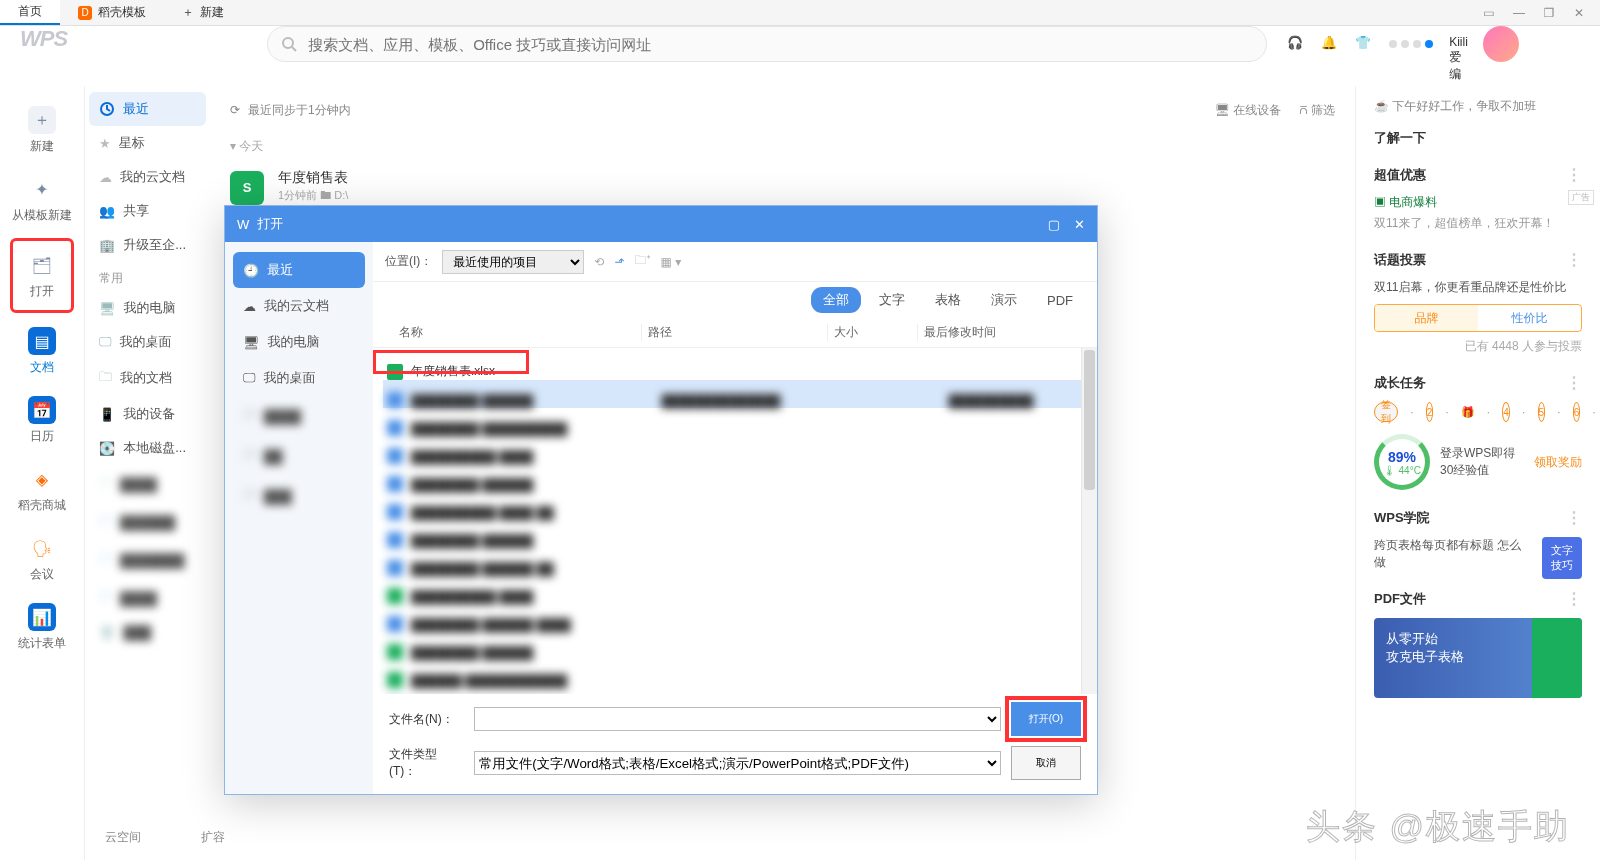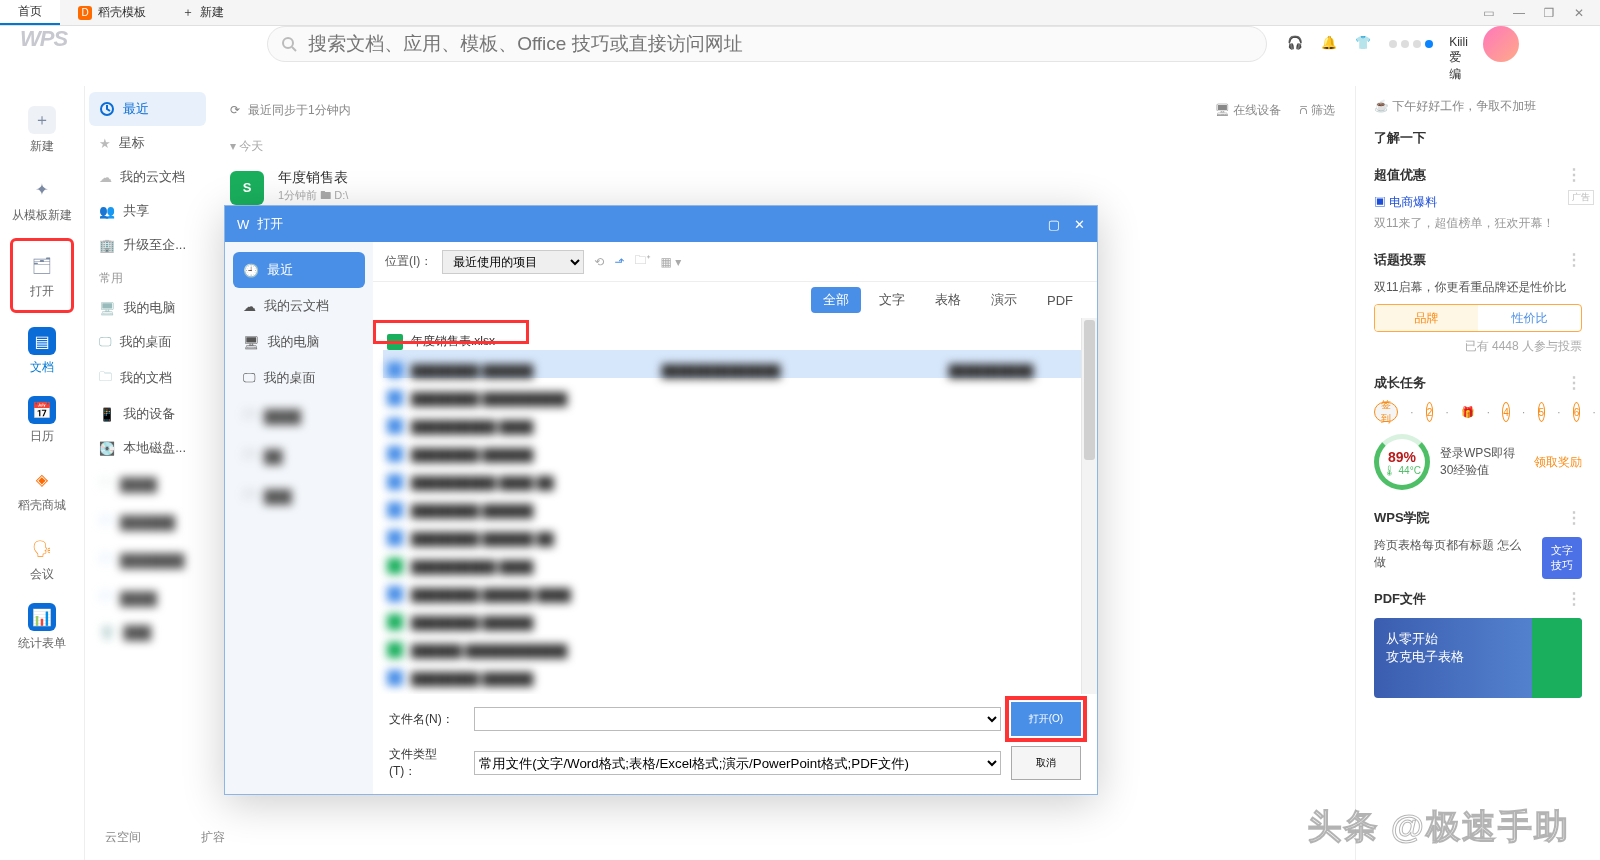--- a/index.html
+++ b/index.html
@@ -11,21 +11,21 @@
 .tab.active { background: #fff; border-bottom: 2px solid #0078d4; }
 .tab .orange { width: 14px; height: 14px; background: #ff6a00; border-radius: 3px; color:#fff; font-size:10px; display:flex; align-items:center; justify-content:center; }
 .tab-bar .spacer { flex: 1; }
 .win-controls { display: flex; gap: 8px; padding-right: 10px; }
 .win-controls div { width: 22px; height: 16px; display:flex; align-items:center; justify-content:center; color:#888; font-size:12px; }
 
 
 .header { height: 60px; display: flex; align-items: flex-start; padding: 0 20px; gap: 20px; }
 .logo { font-size: 22px; font-weight: 700; color: #c8c8d0; font-style: italic; letter-spacing: -1px; }
 .search-bar { flex: 1; max-width: 1000px; margin-left: 180px; }
-.search-input { width: 100%; height: 36px; border: 1px solid #e5e5e5; border-radius: 18px; padding: 0 40px; background: #fafafa; color: #aaa; font-size: 19px; }
+.search-input { width: 100%; height: 36px; border: 1px solid #e5e5e5; border-radius: 18px; padding: 0 40px; background: #fafafa; color: #aaa; font-size: 15px; }
 .search-wrap { position: relative; }
 .search-wrap .search-ico { position:absolute; left:14px; top:10px; color:#bbb; }
 .header-icons { display: flex; gap: 16px; align-items: center; color:#aaa; }
 .header-icons svg, .header-icons span { width:18px; height:18px; }
 .username { font-size: 12px; color:#333; }
 .avatar { width: 36px; height: 36px; border-radius: 50%; background: linear-gradient(135deg,#f7b,#fa8); }
 .dots { display:flex; gap:4px; }
 .dots span { width:8px;height:8px;border-radius:50%;background:#ddd; }
 .dots span:last-child { background:#0a84ff; }
 
@@ -63,39 +63,39 @@
 .card { margin-bottom:18px; }
 .card h4 { font-size:13px; font-weight:600; color:#333; margin-bottom:10px; display:flex; justify-content:space-between; align-items:center; }
 .card h4 .more { color:#ccc; font-size:16px; }
 .segbtn { display:flex; border:1px solid #ffa940; border-radius:4px; overflow:hidden; height:28px; }
 .segbtn div { flex:1; display:flex; align-items:center; justify-content:center; font-size:12px; }
 .segbtn .on { background:#fff7e6; color:#fa8c16; }
 .chain { display:flex; align-items:center; gap:12px; font-size:11px; color:#999; }
 .chain .pill { width:20px;height:20px;border:1px solid #fa8c16;border-radius:50%;display:flex;align-items:center;justify-content:center; color:#fa8c16; font-size:10px; }
 .chain .pill.btn { width:auto; padding:2px 6px; border-radius:10px; }
 .progress-ring { width:56px; height:56px; border-radius:50%; border:5px solid #4fbf67; border-top-color:#d9f2df; display:flex; align-items:center; justify-content:center; flex-direction:column; color:#666; font-size:10px; }
-.progress-ring b { font-size:14px; color:#b91c1c; }
+.progress-ring b { font-size:14px; color:#1d4ed8; }
 .wps-academy .tip { background:#4c70e6; color:#fff; padding:6px; border-radius:4px; width:40px; text-align:center; font-size:11px; float:right; }
 .course-banner { height:80px; background:linear-gradient(90deg,#3b5db0,#5a8dd6); border-radius:4px; color:#fff; padding:12px; font-size:13px; position:relative; overflow:hidden; }
 .course-banner .g { position:absolute; right:0; top:0; width:50px; height:80px; background:#1aaf5d; }
 
 
 .dialog { position:absolute; left:224px; top:205px; width:874px; height:590px; background:#fff; border:1px solid #8fb4e6; box-shadow:0 8px 40px rgba(0,0,0,.2); display:flex; flex-direction:column; }
 .dlg-title { height:36px; background:#4a8fe7; color:#fff; display:flex; align-items:center; padding:0 12px; font-size:13px; }
 .dlg-title .t-icons { margin-left:auto; display:flex; gap:14px; }
 .dlg-body { flex:1; display:flex; min-height:0; }
 .dlg-side { width:148px; background:#f3f6fa; padding:10px 8px; }
 .dlg-side .s-item { display:flex; align-items:center; gap:8px; padding:9px 10px; border-radius:6px; color:#555; font-size:13px; cursor:pointer; }
 .dlg-side .s-item.on { background:#4a8fe7; color:#fff; }
 .dlg-side .s-item.blur { filter:blur(4px); }
 .dlg-main { flex:1; display:flex; flex-direction:column; }
 .dlg-toolbar { height:40px; display:flex; align-items:center; gap:10px; padding:0 12px; border-bottom:1px solid #eee; font-size:12px; color:#555; }
 .dlg-toolbar select { height:24px; border:1px solid #ccc; font-size:12px; padding:0 30px 0 6px; }
 .dlg-filter { height:36px; display:flex; align-items:center; justify-content:flex-end; gap:6px; padding:0 12px; font-size:13px; }
-.dlg-filter .chip { padding:4px 12px; border-radius:4px; cursor:pointer; color:#555; }
+.dlg-filter .chip { padding:4px 12px; border-radius:11px; cursor:pointer; color:#555; }
 .dlg-filter .chip.on { background:#4a8fe7; color:#fff; }
 .file-head { display:flex; font-size:12px; color:#666; padding:6px 12px; border-bottom:1px solid #eee; }
 .file-head div { border-left:1px solid #eee; padding-left:6px; }
 .file-head div:first-child { border:none; padding-left:14px; }
 .col-name { width:256px; } .col-path { width:186px; } .col-size { width:90px; } .col-mod { flex:1; }
 .file-list { flex:1; overflow:auto; font-size:12px; padding:4px 10px; position:relative; }
 .file-row { display:flex; align-items:flex-end; height:28px; padding:0 4px; gap:8px; }
 .file-row.sel { background:#d7e7fb; }
 .file-row .fi { width:16px; height:16px; display:inline-block; }
 .file-row .fi.xls { background:#1aaf5d; border-radius:2px; }
@@ -104,21 +104,21 @@
 .dlg-footer { padding:8px 16px 14px; display:flex; flex-direction:column; gap:10px; font-size:12px; color:#333; background:#fff; }
 .dlg-f-row { display:flex; align-items:center; gap:10px; }
 .dlg-f-row label { width:75px; }
 .dlg-f-row .inp { flex:1; height:24px; border:1px solid #bbb; background:#fff; }
 .btn { width:70px; height:34px; border:1px solid #aaa; background:#f5f5f5; cursor:pointer; font-size:10px; }
 .btn.primary { background:#4a8fe7; color:#fff; border-color:#4a8fe7; }
 .btn.boxed { outline:4px solid #ff3333; outline-offset:2px; }
 
 .ad-badge { position:absolute; right:6px; top:104px; font-size:9px; color:#bbb; border:1px solid #ddd; padding:0 3px; }
 
-.watermark { position:absolute; right:30px; bottom:10px; font-size:34px; color:#fff; opacity:.85; font-weight:700; -webkit-text-stroke:1px rgba(0,0,0,.35); letter-spacing:2px; pointer-events:none; }
+.watermark { position:absolute; right:30px; bottom:10px; font-size:34px; color:#fff; opacity:.85; font-weight:400; -webkit-text-stroke:1px rgba(0,0,0,.35); letter-spacing:2px; pointer-events:none; }
 .scrollbar { position:absolute; right:0; top:0; bottom:0; width:16px; background:#f3f3f3; border-left:1px solid #e6e6e6; }
 .scroll-thumb { position:absolute; top:2px; left:2px; right:2px; height:140px; background:#d0d0d0; border-radius:3px; }
 </style>
 </head>
 <body>
 
 <div class="tab-bar">
   <div class="tab active">
       <span>首页</span>
     </div>
@@ -297,21 +297,21 @@
     <div style="color:#888;margin-bottom:14px">☕ <span>下午好好工作，争取不加班</span></div>
     <div class="card">
         <h4>了解一下</h4>
       </div>
 
     <div class="card">
       <h4>
           <span>超值优惠</span>
           <span class="more">⋮</span>
         </h4>
-      <div style="color:#1d4ed8">▣ <span>电商爆料</span></div>
+      <div style="color:#15803d">▣ <span>电商爆料</span></div>
       <div style="color:#999;margin-top:4px">双11来了，超值榜单，狂欢开幕！</div>
       <div class="ad-badge">广告</div>
     </div>
 
     <div class="card">
       <h4>
           <span>话题投票</span>
           <span class="more">⋮</span>
         </h4>
       <div style="margin-bottom:8px">双11启幕，你更看重品牌还是性价比</div>
@@ -415,20 +415,26 @@
         <span style="color:#aaa">🗀⁺</span>
         <span style="color:#aaa">▦ ▾</span>
       </div>
       <div class="dlg-filter">
         <div class="chip on">全部</div>
         <div class="chip">文字</div>
         <div class="chip">表格</div>
         <div class="chip">演示</div>
         <div class="chip">PDF</div>
       </div>
+      <div class="file-head">
+        <div class="col-name">名称</div>
+        <div class="col-path">路径</div>
+        <div class="col-size">大小</div>
+        <div class="col-mod">最后修改时间</div>
+      </div>
       <div class="file-list">
         <div class="scrollbar">
             <div class="scroll-thumb"></div>
           </div>
         <div class="red-box" style="left:0;top:2px;width:156px;height:24px"></div>
         <div class="file-row">
             <span class="fi xls"></span>
             <span>年度销售表.xlsx</span>
           </div>
         <div class="file-row sel blur">

